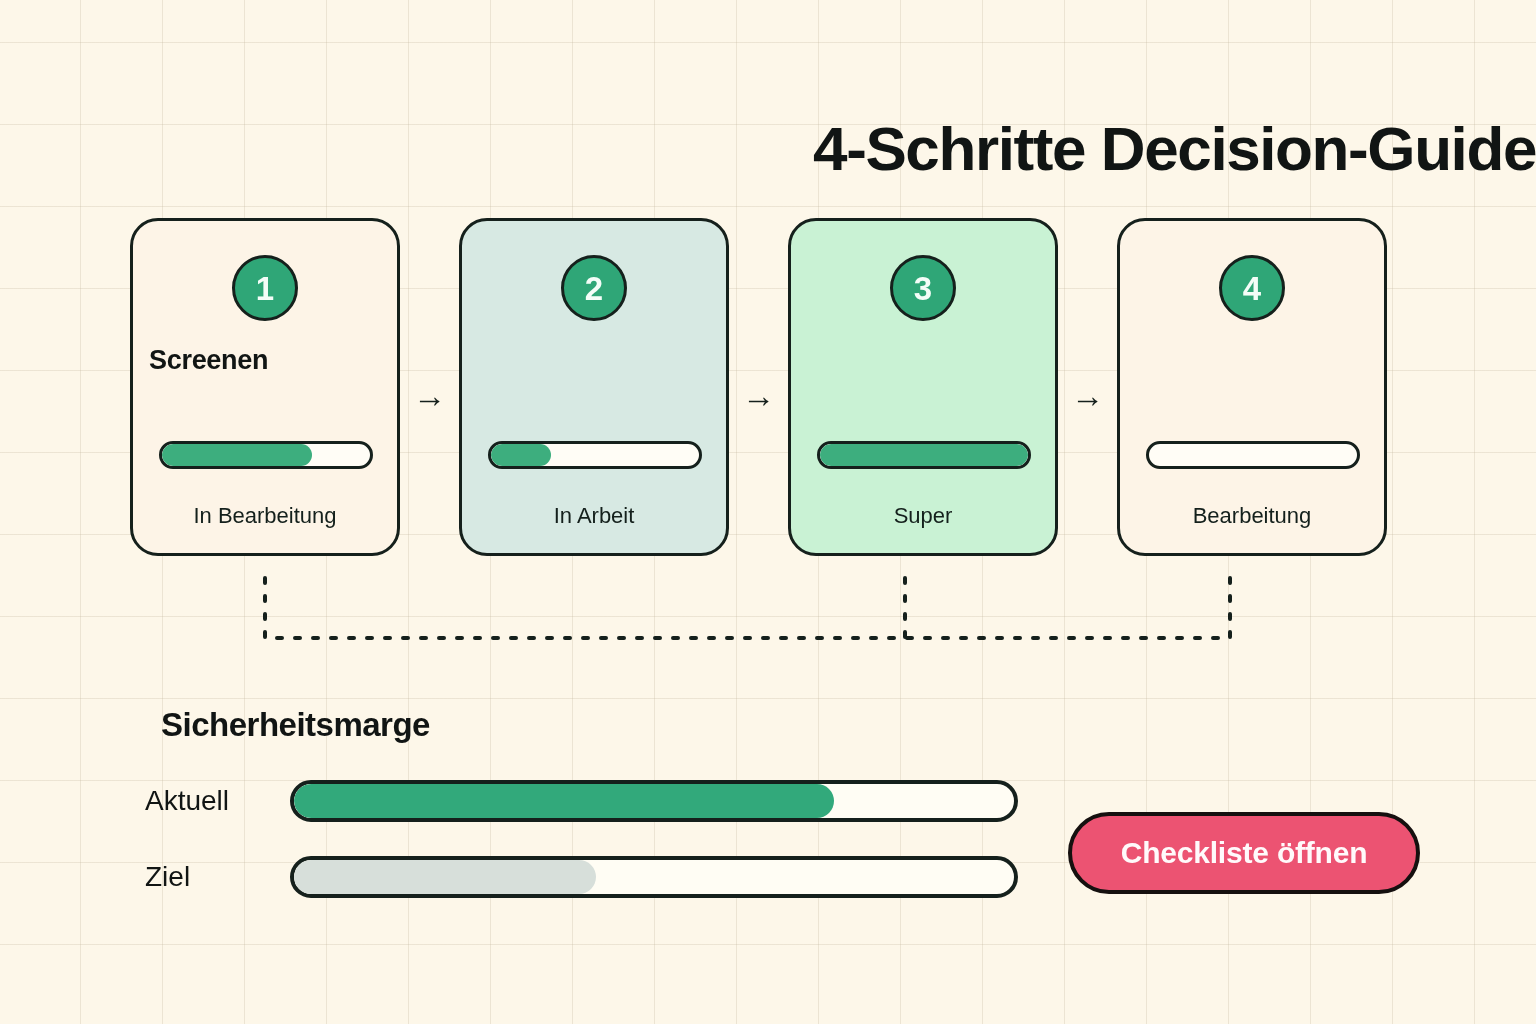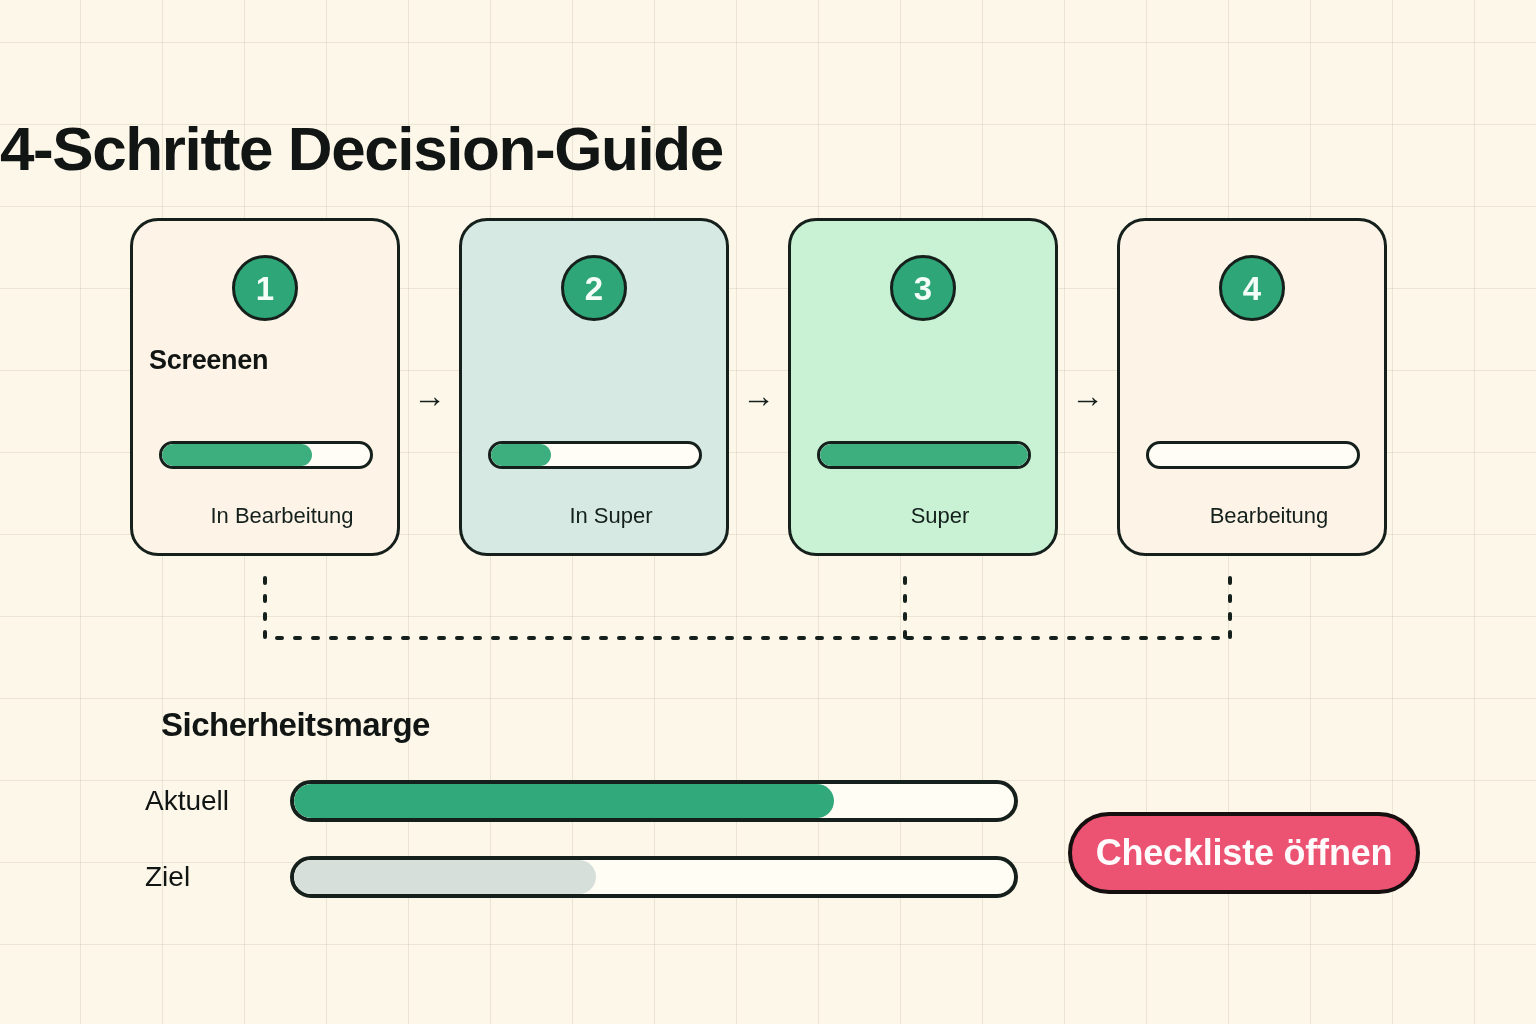--- a/index.html
+++ b/index.html
@@ -34,21 +34,21 @@
     inset: 0;
     z-index: 2;
   }
 
   
   #page-title {
     position: absolute;
     top: 74px;
     left: 0;
     width: 1536px;
-    text-align: left;
+    text-align: right;
     font-size: 62px;
     font-weight: 700;
     letter-spacing: -1.4px;
     color: #111514;
     line-height: 1.05;
   }
 
   
   #steps-row {
     position: absolute;
@@ -122,21 +122,20 @@
 
   .step-status {
     position: absolute;
     left: 0;
     bottom: 24px;
     width: 100%;
     text-align: center;
     font-size: 22px;
     font-weight: 400;
     color: #14201c;
-    padding-left: 17px;
   }
 
   .step-arrow {
     flex: 0 0 auto;
     width: 59px;
     height: 338px;
     display: flex;
     align-items: center;
     justify-content: center;
     font-size: 33px;
@@ -205,21 +204,21 @@
     position: absolute;
     top: 812px;
     left: 1068px;
     width: 352px;
     height: 82px;
     box-sizing: border-box;
     border: 4px solid #15100f;
     border-radius: 41px;
     background: #ec5372;
     color: #fffafb;
-    font-size: 36px;
+    font-size: 30px;
     font-weight: 600;
     display: flex;
     align-items: center;
     justify-content: center;
     cursor: pointer;
     letter-spacing: -0.2px;
   }
 </style>
 </head>
 <body>
@@ -241,21 +240,21 @@
       <div class="step-status">In Bearbeitung</div>
     </div>
 
     <div class="step-arrow">→</div>
 
     <div class="step-card" style="background: rgb(215, 233, 227);">
       <div class="step-badge" style="background: rgb(47, 166, 119);">2</div>
       <div class="step-bar-track">
         <div class="step-bar-fill" style="width: 29%; background: rgb(61, 174, 126);"></div>
       </div>
-      <div class="step-status">In Super</div>
+      <div class="step-status">In Arbeit</div>
     </div>
 
     <div class="step-arrow">→</div>
 
     <div class="step-card" style="background: rgb(201, 242, 212);">
       <div class="step-badge" style="background: rgb(47, 166, 119);">3</div>
       <div class="step-bar-track">
         <div class="step-bar-fill" style="width: 100%; background: rgb(61, 174, 126);"></div>
       </div>
       <div class="step-status">Super</div>

